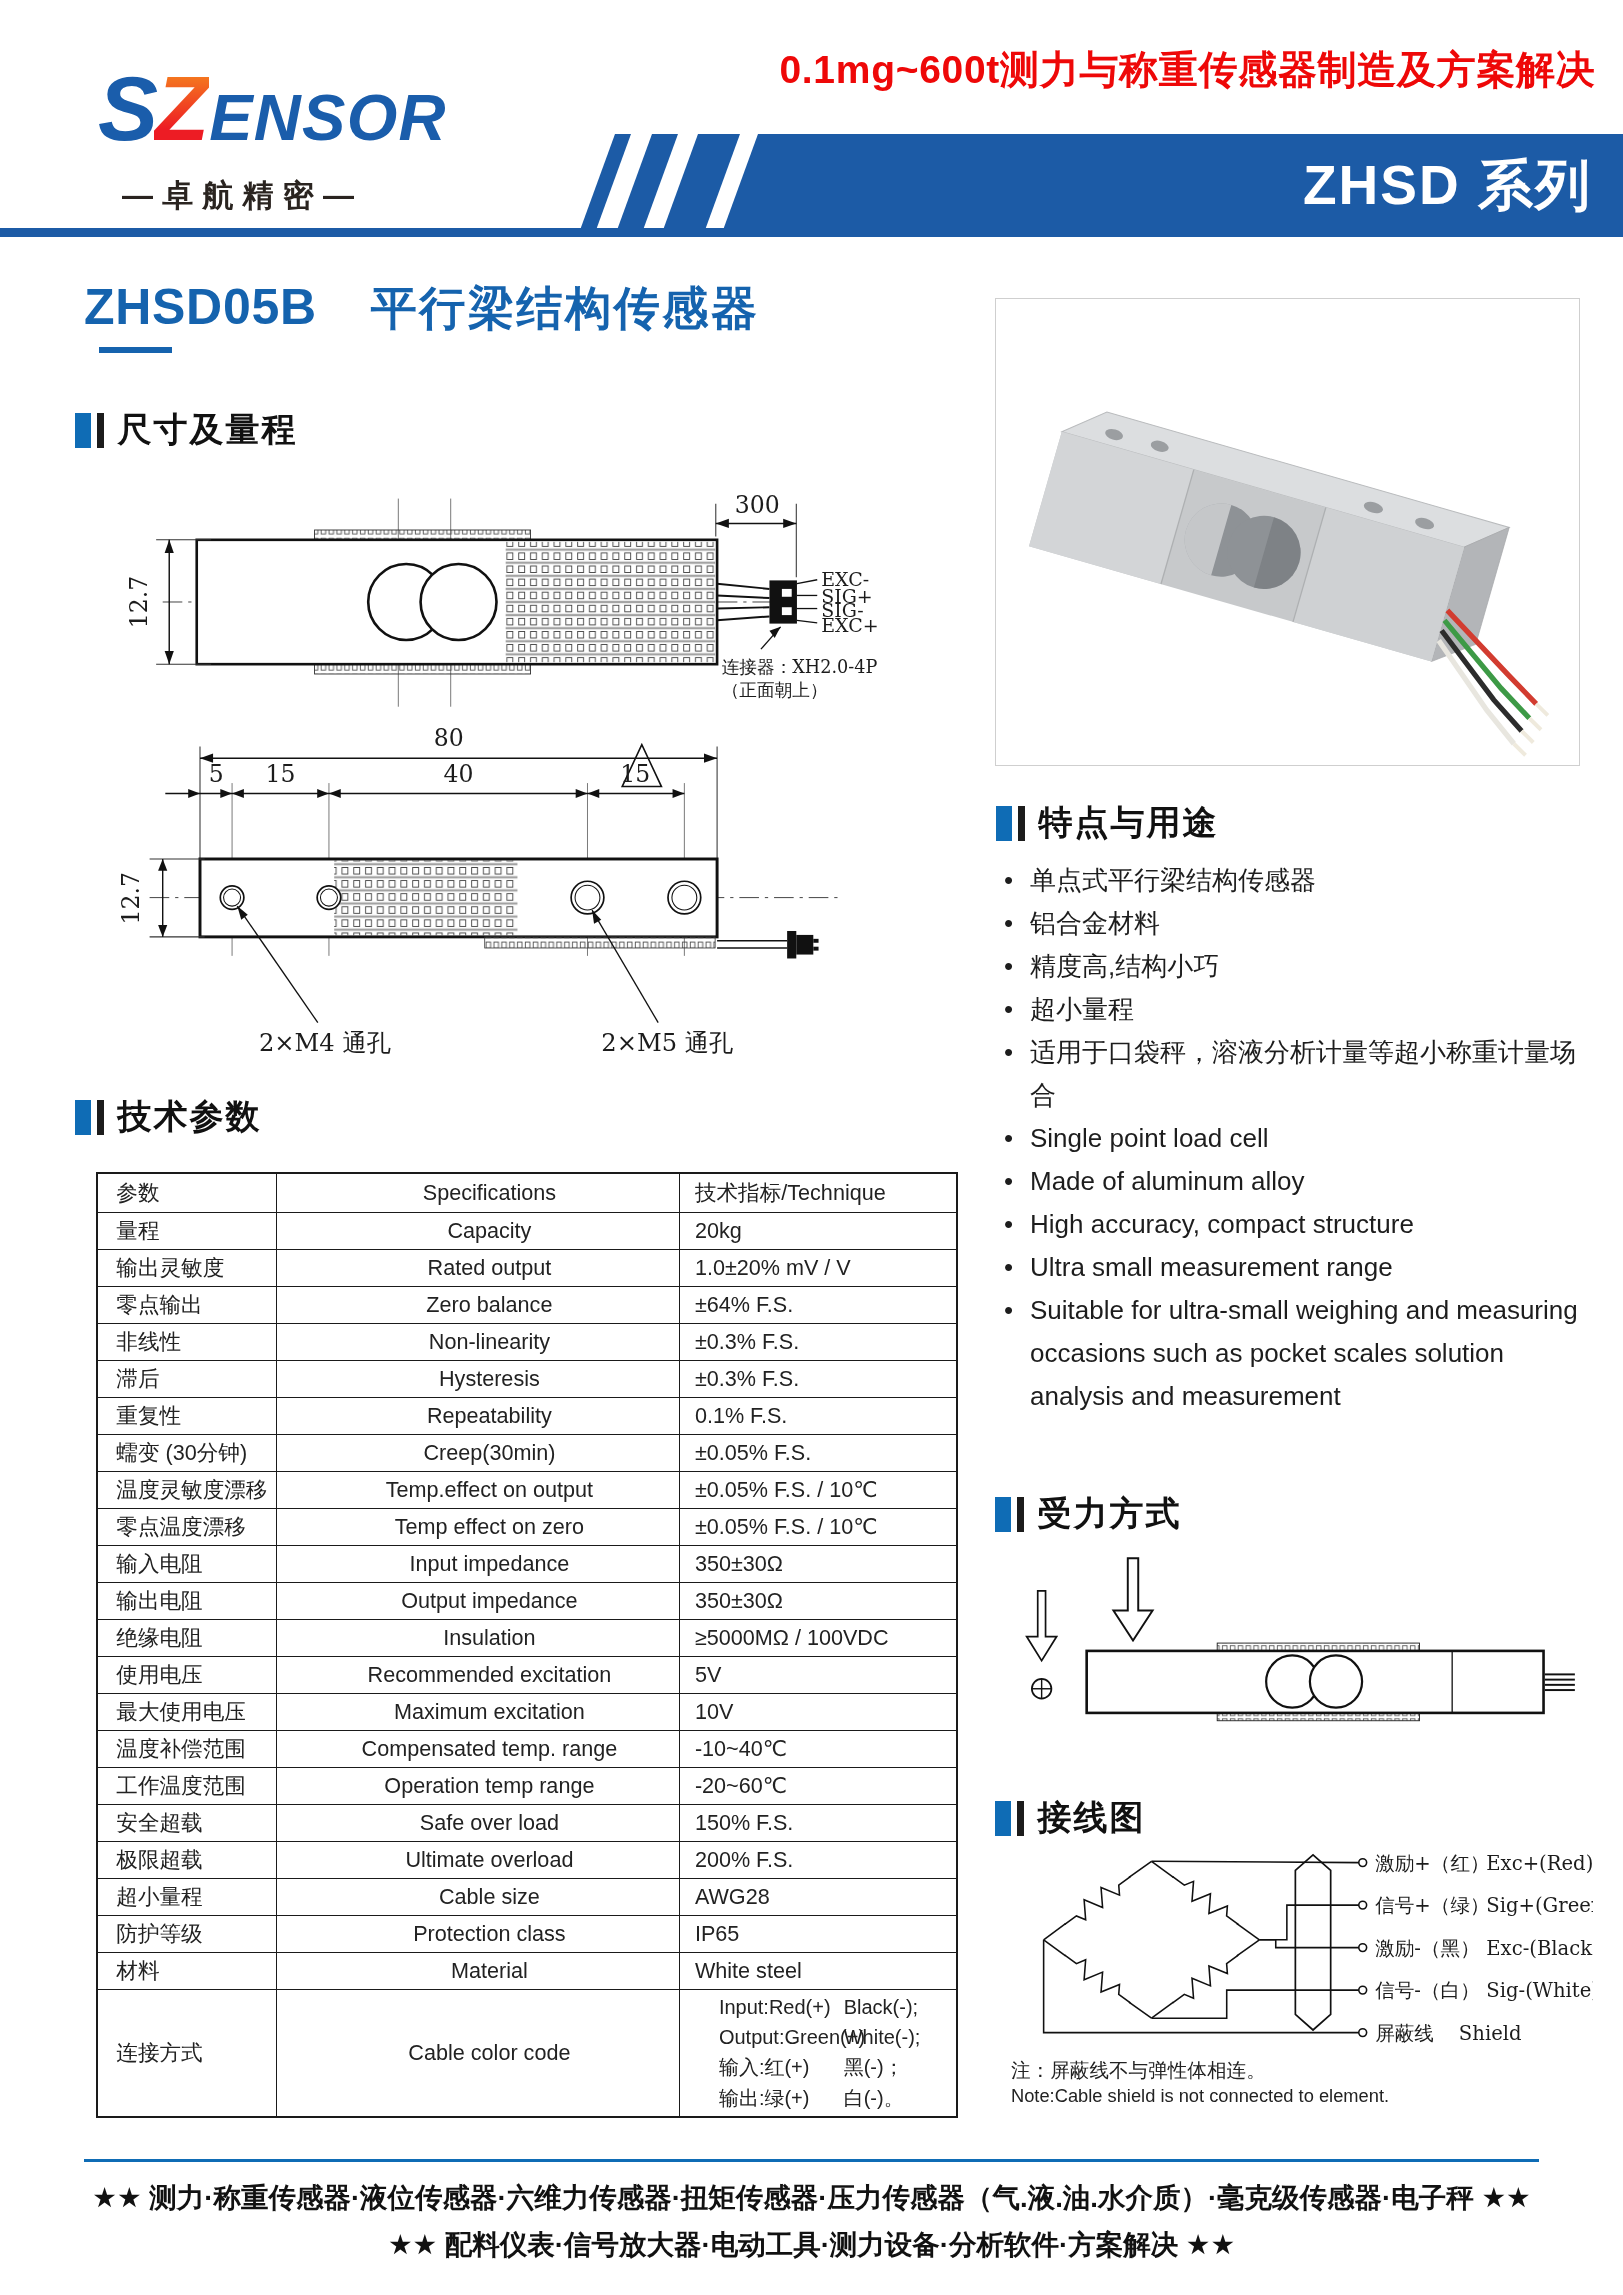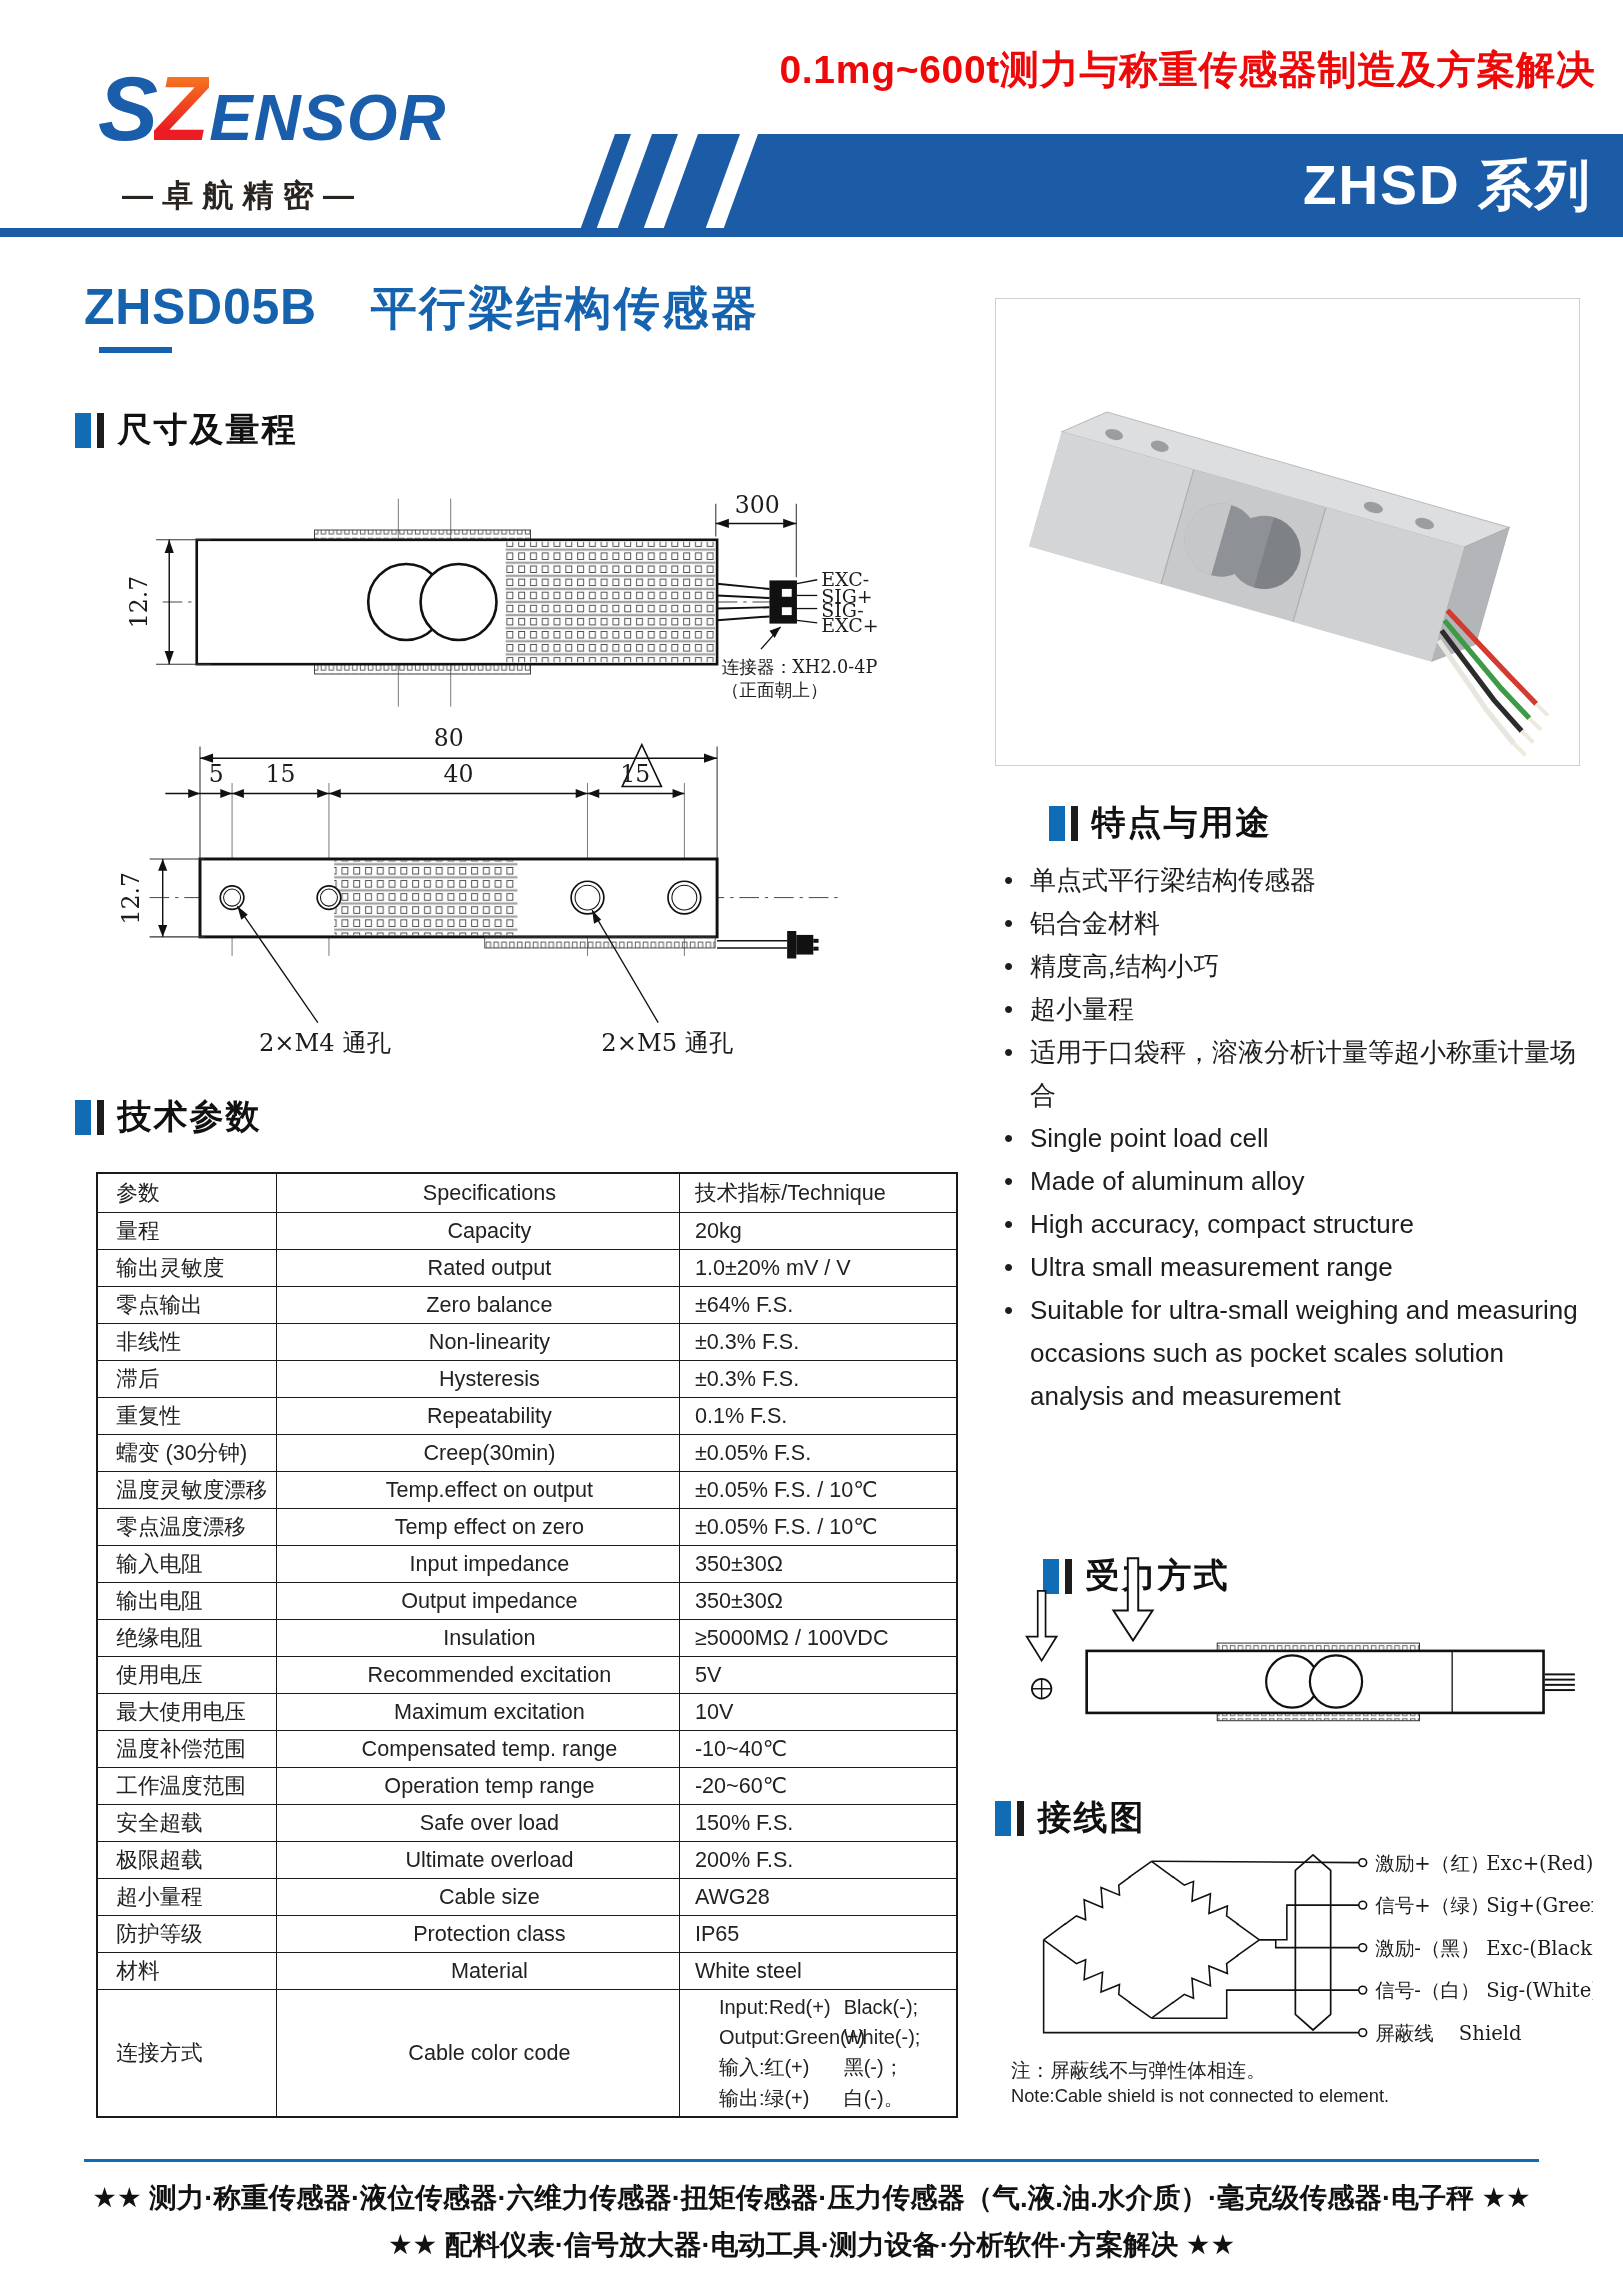--- a/index.html
+++ b/index.html
@@ -30,22 +30,22 @@
   .title-name{font-size:46px;font-weight:900;color:#1563ae;letter-spacing:2.6px;}
   .title-underline{position:absolute;left:99px;top:347px;width:73px;height:5.9px;background:#1563ae;}
 
   
   .sec-head{position:absolute;display:flex;align-items:center;}
   .sec-head .bar-blue{width:15.7px;height:35px;background:#0f6cb5;margin-right:5.9px;}
   .sec-head .bar-black{width:7.9px;height:35px;background:#1c1c1c;margin-right:13px;}
   .sec-head h2{margin:0;font-size:34px;font-weight:900;color:#111;letter-spacing:2px;}
   #sh-dims{left:75px;top:407px;}
   #sh-specs{left:75px;top:1094px;}
-  #sh-features{left:1049px;top:800px;}
-  #sh-force{left:995px;top:1553px;margin-left:48px;}
+  #sh-features{left:996px;top:800px;}
+  #sh-force{left:995px;top:1491px;}
   #sh-wiring{left:995px;top:1795px;}
 
   
   .draw{position:absolute;}
   #draw-side{left:92px;top:484px;}
   #draw-top{left:92px;top:720px;}
   #force-svg{left:1001px;top:1553px;}
   #wiring-svg{left:1001px;top:1843px;}
   svg text{font-family:"DejaVu Serif","Liberation Serif",serif;fill:#1c1c1c;}
 

